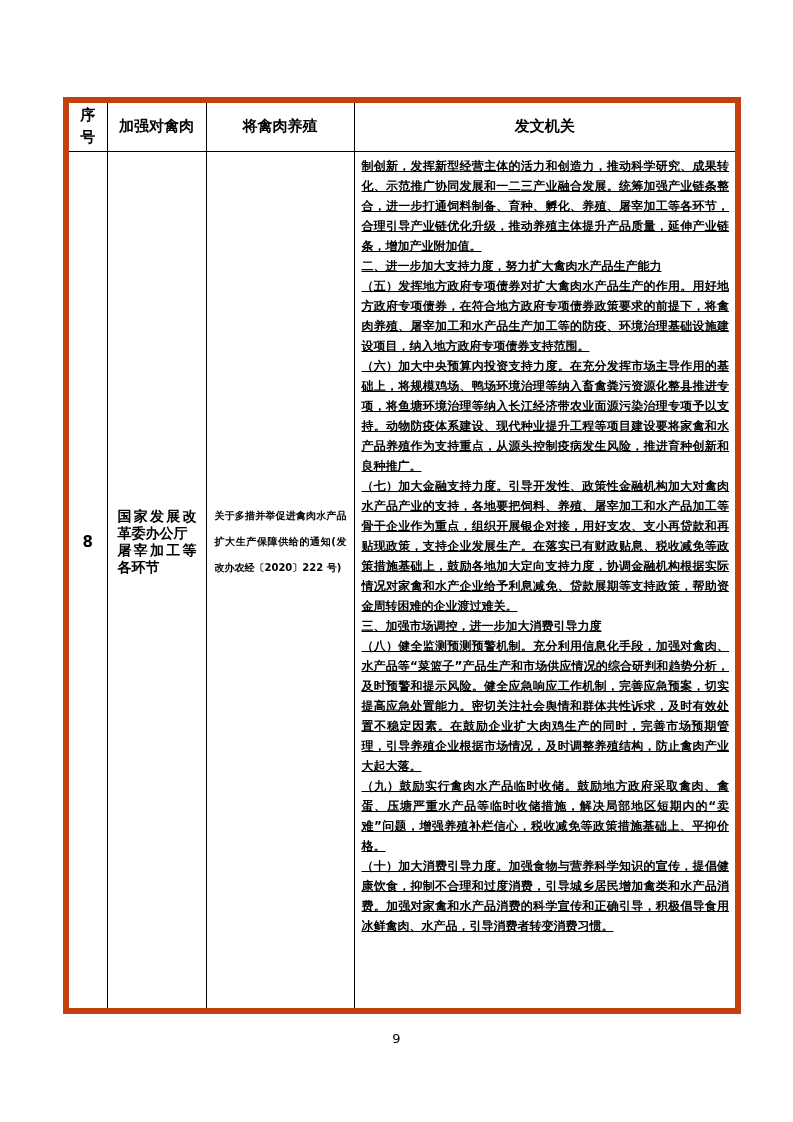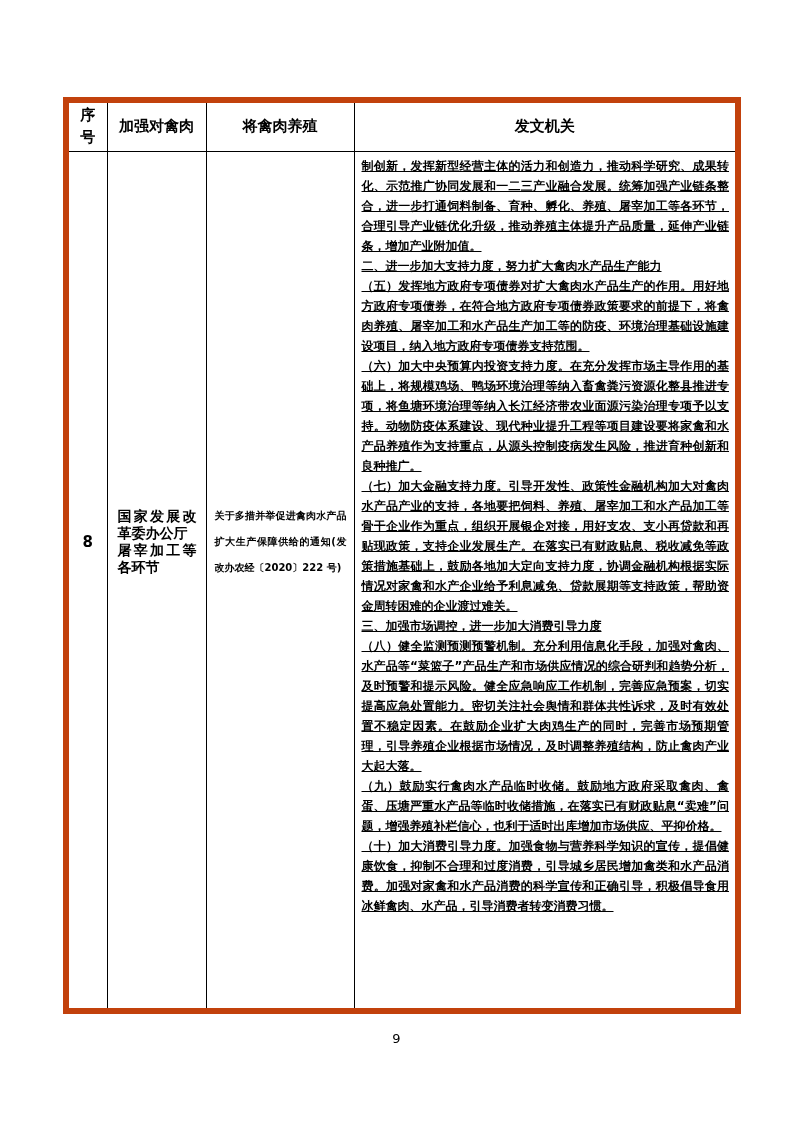--- a/index.html
+++ b/index.html
@@ -127,21 +127,21 @@
         </td>
         <td class="cell-doc-name">关于多措并举促进禽肉水产品扩大生产保障供给的通知(发改办农经〔2020〕222 号)</td>
         <td class="cell-content">
           <p>制创新，发挥新型经营主体的活力和创造力，推动科学研究、成果转化、示范推广协同发展和一二三产业融合发展。统筹加强产业链条整合，进一步打通饲料制备、育种、孵化、养殖、屠宰加工等各环节，合理引导产业链优化升级，推动养殖主体提升产品质量，延伸产业链条，增加产业附加值。</p>
           <p>二、进一步加大支持力度，努力扩大禽肉水产品生产能力</p>
           <p>（五）发挥地方政府专项债券对扩大禽肉水产品生产的作用。用好地方政府专项债券，在符合地方政府专项债券政策要求的前提下，将禽肉养殖、屠宰加工和水产品生产加工等的防疫、环境治理基础设施建设项目，纳入地方政府专项债券支持范围。</p>
           <p>（六）加大中央预算内投资支持力度。在充分发挥市场主导作用的基础上，将规模鸡场、鸭场环境治理等纳入畜禽粪污资源化整县推进专项，将鱼塘环境治理等纳入长江经济带农业面源污染治理专项予以支持。动物防疫体系建设、现代种业提升工程等项目建设要将家禽和水产品养殖作为支持重点，从源头控制疫病发生风险，推进育种创新和良种推广。</p>
           <p>（七）加大金融支持力度。引导开发性、政策性金融机构加大对禽肉水产品产业的支持，各地要把饲料、养殖、屠宰加工和水产品加工等骨干企业作为重点，组织开展银企对接，用好支农、支小再贷款和再贴现政策，支持企业发展生产。在落实已有财政贴息、税收减免等政策措施基础上，鼓励各地加大定向支持力度，协调金融机构根据实际情况对家禽和水产企业给予利息减免、贷款展期等支持政策，帮助资金周转困难的企业渡过难关。</p>
           <p>三、加强市场调控，进一步加大消费引导力度</p>
           <p>（八）健全监测预测预警机制。充分利用信息化手段，加强对禽肉、水产品等“菜篮子”产品生产和市场供应情况的综合研判和趋势分析，及时预警和提示风险。健全应急响应工作机制，完善应急预案，切实提高应急处置能力。密切关注社会舆情和群体共性诉求，及时有效处置不稳定因素。在鼓励企业扩大肉鸡生产的同时，完善市场预期管理，引导养殖企业根据市场情况，及时调整养殖结构，防止禽肉产业大起大落。</p>
-          <p>（九）鼓励实行禽肉水产品临时收储。鼓励地方政府采取禽肉、禽蛋、压塘严重水产品等临时收储措施，在落实已有财政贴息“卖难”问题，增强养殖补栏信心，也利于适时出库增加市场供应、平抑价格。</p>
+          <p>（九）鼓励实行禽肉水产品临时收储。鼓励地方政府采取禽肉、禽蛋、压塘严重水产品等临时收储措施，解决局部地区短期内的“卖难”问题，增强养殖补栏信心，税收减免等政策措施基础上、平抑价格。</p>
           <p>（十）加大消费引导力度。加强食物与营养科学知识的宣传，提倡健康饮食，抑制不合理和过度消费，引导城乡居民增加禽类和水产品消费。加强对家禽和水产品消费的科学宣传和正确引导，积极倡导食用冰鲜禽肉、水产品，引导消费者转变消费习惯。</p>
         </td>
       </tr>
     </tbody>
   </table>
 
   <div class="page-number">9</div>
 
 </div>
 

